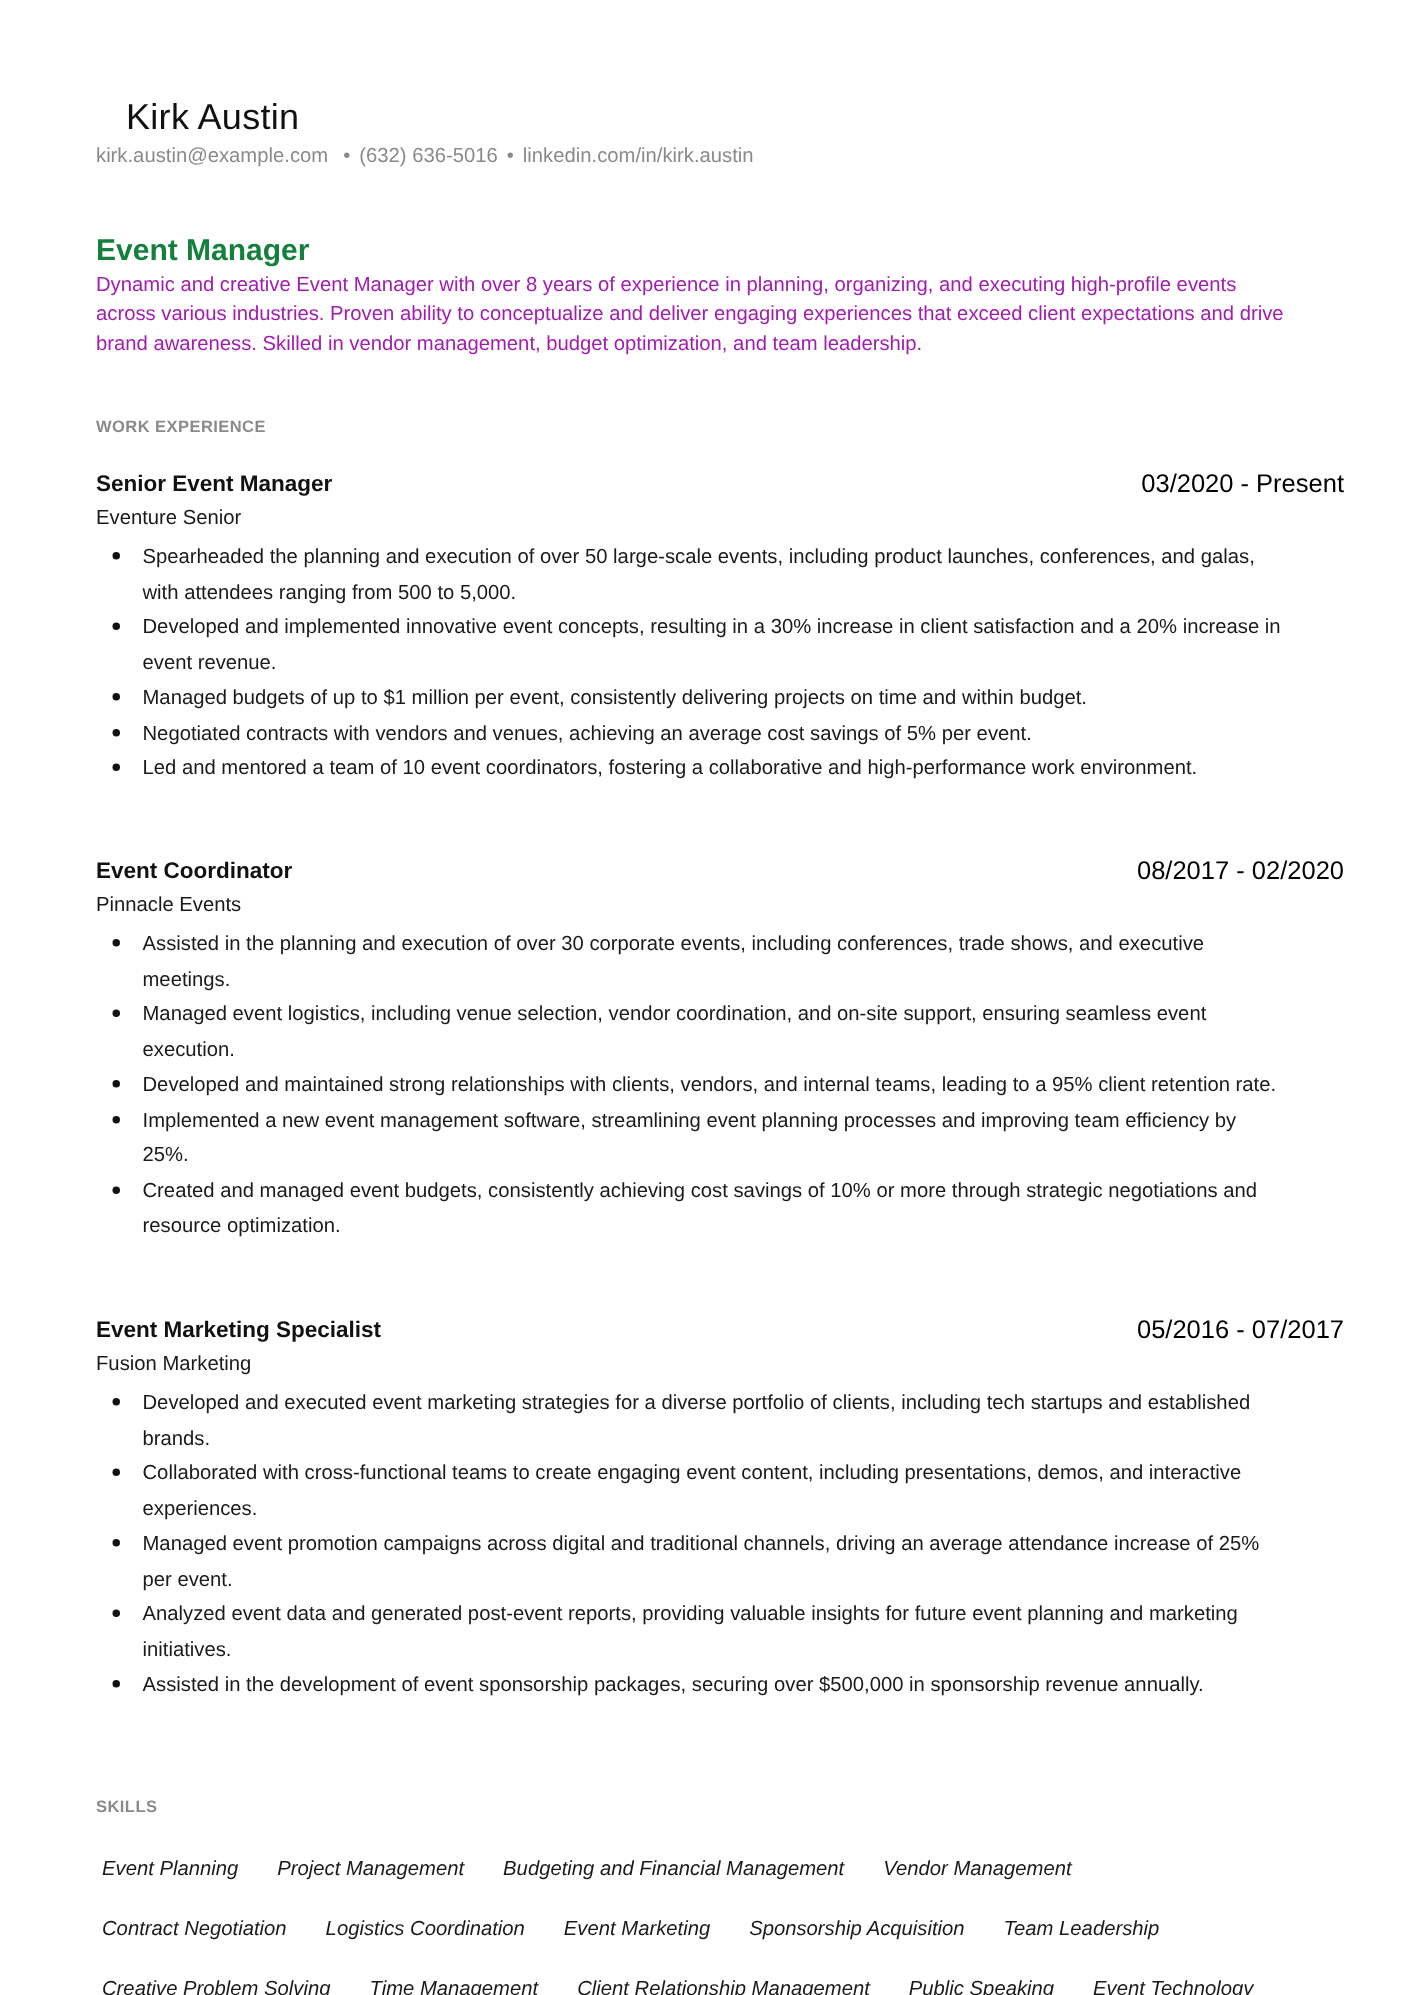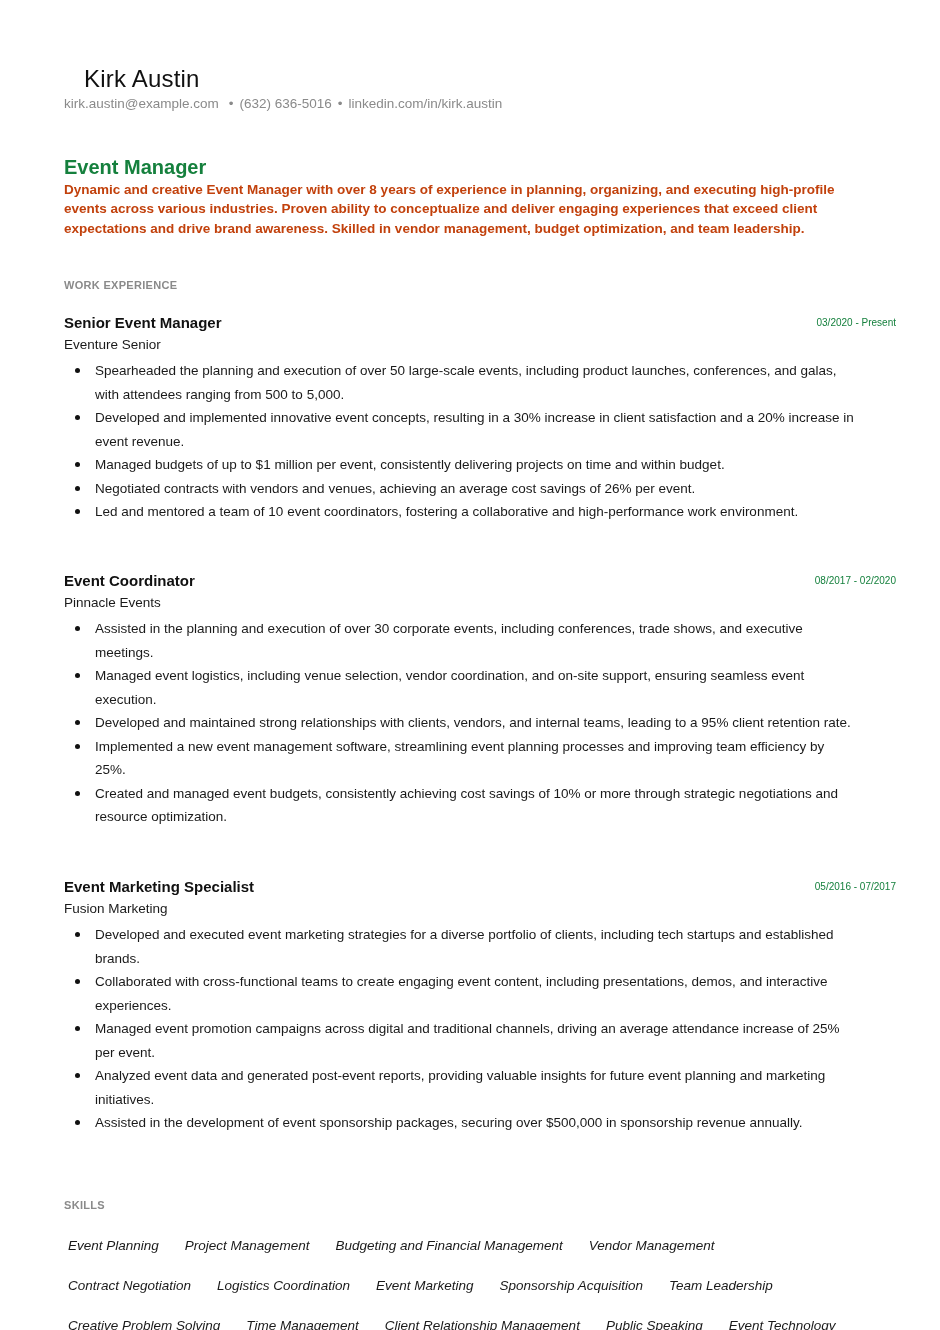--- a/index.html
+++ b/index.html
@@ -6,28 +6,28 @@
   html, body { width: 940px; height: 1330px; background: #ffffff; overflow: hidden; }
   body { font-family: "Liberation Sans", sans-serif; color: #1a1a1a; position: relative; }
   .page { position: absolute; left: 64px; top: 0; width: 832px; }
 
   .name { position: absolute; top: 64px; left: 0; font-size: 24px; font-weight: 400; color: #111; letter-spacing: 0.2px; line-height: 30px; margin-left: 20px; }
   .contact { position: absolute; top: 94px; left: 0; font-size: 13.5px; color: #8a8a8a; line-height: 20px; white-space: nowrap; display: flex; }
   .contact .sep { margin: 0 6px 0 10px; }
   .contact .sep2 { margin: 0 6px 0 6px; }
 
   .headline { position: absolute; top: 154px; left: 0; font-size: 20px; font-weight: 700; color: #15803d; line-height: 26px; }
-  .summary { position: absolute; top: 180px; left: 0; width: 800px; font-size: 13.5px; color: #c2410c; line-height: 19.3px; font-weight: bold; }
+  .summary { position: absolute; top: 180px; left: 0; width: 800px; font-size: 13.5px; color: #a21caf; line-height: 19.3px; }
 
   .section-label { position: absolute; left: 0; font-size: 11px; font-weight: 700; color: #8a8a8a; letter-spacing: 0.3px; line-height: 14px; }
 
   .job { position: absolute; left: 0; width: 832px; }
   .job-head { display: flex; justify-content: space-between; align-items: flex-end; height: 20px; }
   .job-title { font-size: 15px; font-weight: 700; color: #111; line-height: 20px; }
-  .job-dates { font-size: 10px; color: #15803d; line-height: 20px; }
+  .job-dates { font-size: 17px; color: #000000; line-height: 20px; }
   .company { font-size: 13.5px; color: #1a1a1a; line-height: 22px; margin-top: 1px; }
   .bullets { list-style: none; margin-top: 3px; }
   .bullets li { position: relative; padding-left: 31px; padding-right: 40px; font-size: 13.5px; color: #1a1a1a; line-height: 23.5px; }
   .bullets li .dot { position: absolute; left: 11px; top: 9px; width: 5px; height: 5px; border-radius: 50%; background: #111; }
 
   .skills { position: absolute; top: 1226px; left: 0; width: 840px; }
   .skill-row { display: flex; height: 40px; align-items: center; }
   .skill { font-size: 13.5px; color: #1a1a1a; padding: 0 4px; margin-right: 18px; line-height: 20px; white-space: nowrap; font-style: italic; }
 </style>
 </head>
@@ -52,21 +52,21 @@
   <div class="job" style="top:313px;">
     <div class="job-head">
       <div class="job-title">Senior Event Manager</div>
       <div class="job-dates">03/2020 - Present</div>
     </div>
     <div class="company">Eventure Senior</div>
     <ul class="bullets">
       <li><span class="dot"></span><span>Spearheaded the planning and execution of over 50 large-scale events, including product launches, conferences, and galas, with attendees ranging from 500 to 5,000.</span></li>
       <li><span class="dot"></span><span>Developed and implemented innovative event concepts, resulting in a 30% increase in client satisfaction and a 20% increase in event revenue.</span></li>
       <li><span class="dot"></span><span>Managed budgets of up to $1 million per event, consistently delivering projects on time and within budget.</span></li>
-      <li><span class="dot"></span><span>Negotiated contracts with vendors and venues, achieving an average cost savings of 26% per event.</span></li>
+      <li><span class="dot"></span><span>Negotiated contracts with vendors and venues, achieving an average cost savings of 5% per event.</span></li>
       <li><span class="dot"></span><span>Led and mentored a team of 10 event coordinators, fostering a collaborative and high-performance work environment.</span></li>
     </ul>
   </div>
 
   <div class="job" style="top:571px;">
     <div class="job-head">
       <div class="job-title">Event Coordinator</div>
       <div class="job-dates">08/2017 - 02/2020</div>
     </div>
     <div class="company">Pinnacle Events</div>

